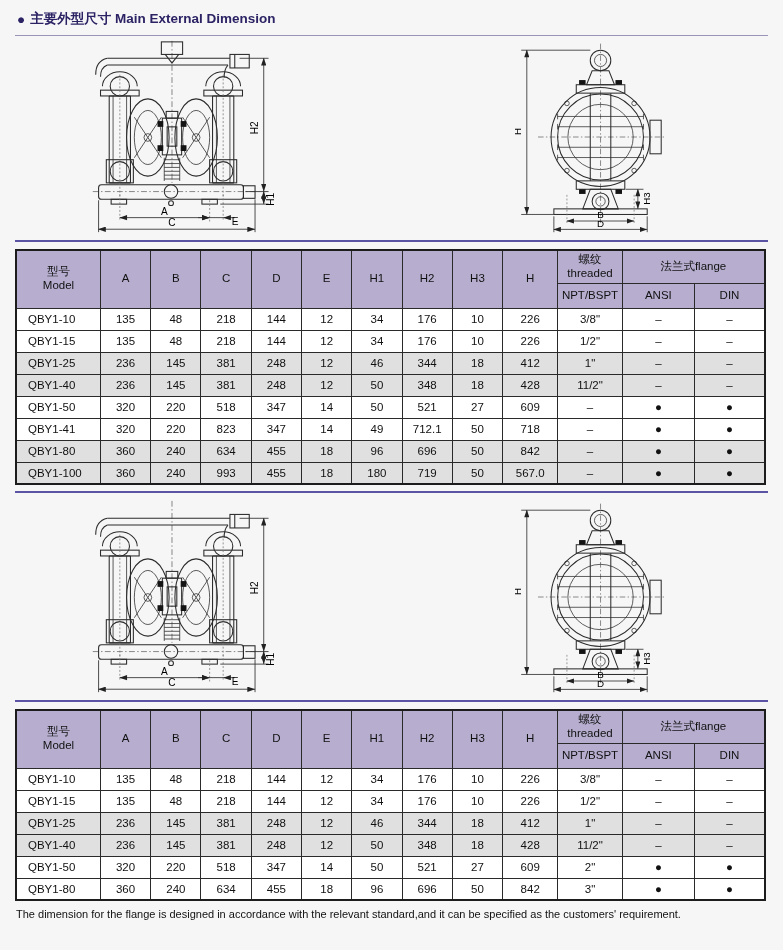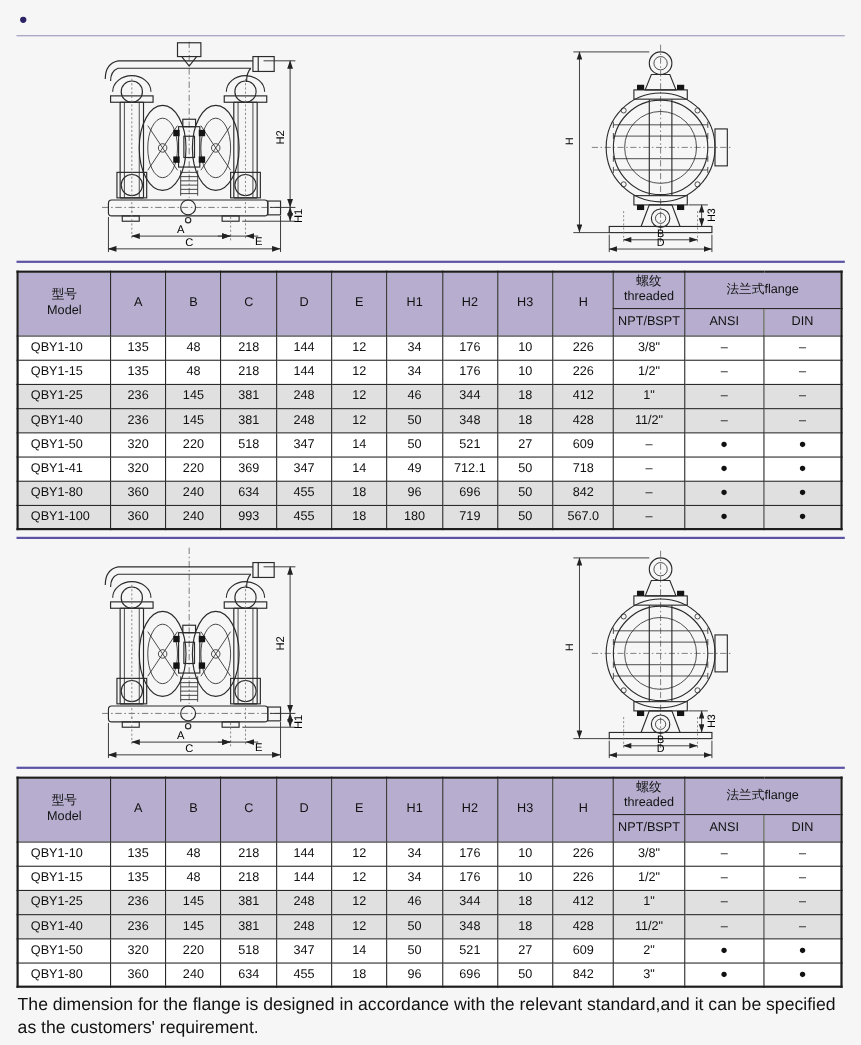--- a/index.html
+++ b/index.html
@@ -33,40 +33,41 @@
   .dim-table th,.dim-table td{border:1px solid #2a2a2a;padding:0 1px;overflow:hidden;}
   .dim-table thead th{background:#b7aecf;font-weight:normal;line-height:1.2;}
   .dim-table thead tr.h1r{height:33px;}
   .dim-table thead tr.h2r{height:25px;}
   .dim-table tbody tr{height:22px;}
   .dim-table tbody tr.shaded td{background:#e0e0e0;}
   .dim-table td:first-child{text-align:left;padding-left:11px;}
   
   .footer{margin-top:3px;padding-left:1px;}
   .footer .zh{font-size:12px;font-weight:bold;line-height:1.3;}
-  .footer .en{font-size:16px;line-height:1.3;}
+  .footer .en{font-size:11px;line-height:1.3;}
 </style>
 </head>
 <body>
 
 <svg width="0" height="0" style="position:absolute" aria-hidden="true">
   <defs>
     <marker id="ae" markerWidth="9" markerHeight="7" refX="8" refY="2.75" orient="auto" markerUnits="userSpaceOnUse">
       <path d="M0 0 L8 2.75 L0 5.5 Z" fill="#222"></path>
     </marker>
     <marker id="as" markerWidth="9" markerHeight="7" refX="0.5" refY="2.75" orient="auto" markerUnits="userSpaceOnUse">
       <path d="M8 0 L0 2.75 L8 5.5 Z" fill="#222"></path>
     </marker>
   </defs>
 </svg>
 
 <div class="page">
 
   <div class="title-row">
     <span>●</span>
+    <span><span>主要外型尺寸</span> <span>Main External Dimension</span></span>
   </div>
   <hr class="rule-light">
 
   <div class="drawings">
     <div>
 <svg class="drawing" width="282" height="198" viewBox="0 0 292 205">
   <g class="cl">
             <path d="M88 3 V150"></path>
             <path d="M6 159 H176"></path>
           </g>
@@ -310,21 +311,21 @@
             <td>27</td>
             <td>609</td>
             <td>–</td>
             <td>●</td>
             <td>●</td>
           </tr>
           <tr>
             <td>QBY1-41</td>
             <td>320</td>
             <td>220</td>
-            <td>369</td>
+            <td>823</td>
             <td>347</td>
             <td>14</td>
             <td>49</td>
             <td>712.1</td>
             <td>50</td>
             <td>718</td>
             <td>–</td>
             <td>●</td>
             <td>●</td>
           </tr>

